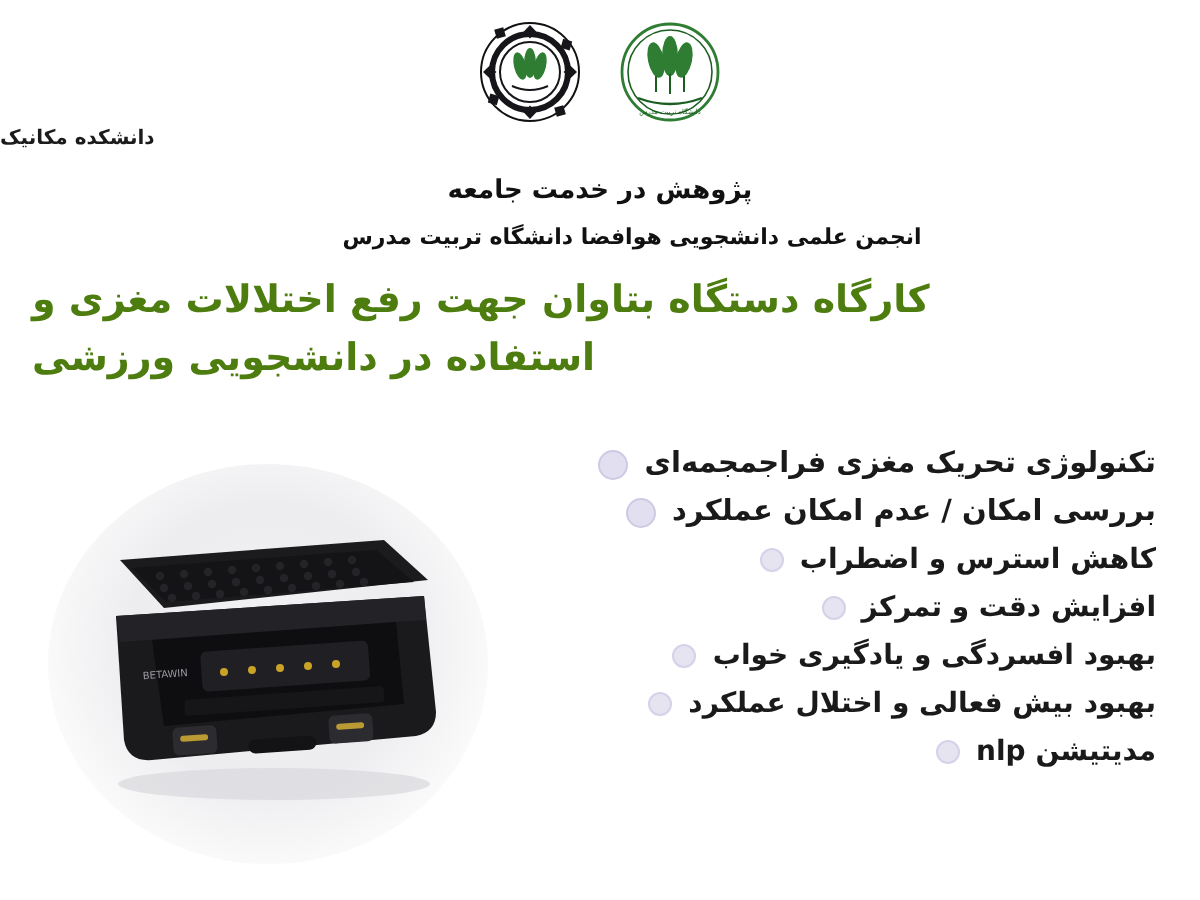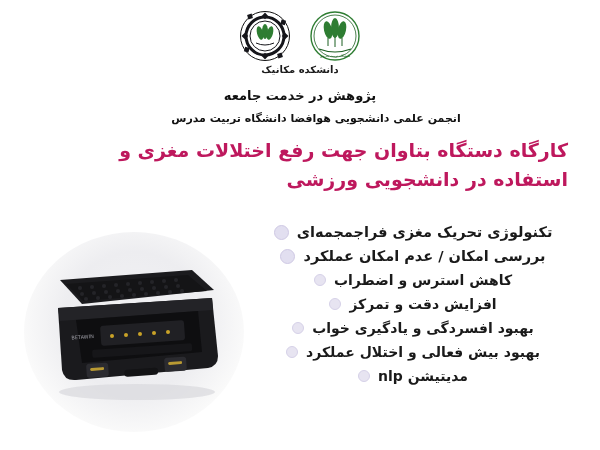--- a/index.html
+++ b/index.html
@@ -41,21 +41,21 @@
     height: 52px;
     position: relative;
   }
   .logo svg { display: block; }
 
   .faculty-name {
     position: absolute;
     top: 64px;
     left: 0;
     width: 600px;
-    text-align: center;
+    text-align: left;
     font-size: 10px;
     color: #1b1b1b;
     font-weight: bold;
     letter-spacing: 0;
   }
 
   
   .slogan {
     position: absolute;
     top: 88px;
@@ -75,25 +75,25 @@
     font-size: 11px;
     font-weight: bold;
     color: #111111;
     margin-left: 16px;
   }
   .title {
     position: absolute;
     top: 136px;
     left: 0;
     width: 584px;
-    text-align: right;
+    text-align: left;
     font-size: 19px;
     line-height: 29px;
     font-weight: bold;
-    color: #be185d;
+    color: #4d7c0f;
     padding: 0 16px;
     box-sizing: border-box;
   }
   .title .line2 {
     display: block;
   }
 
   
   .content {
     position: absolute;
@@ -102,21 +102,21 @@
     width: 600px;
     height: 228px;
   }
   .bullets {
     position: absolute;
     top: 6px;
     right: 22px;
     width: 330px;
     display: flex;
     flex-direction: column;
-    align-items: center;
+    align-items: flex-start;
     gap: 8px;
   }
   .bullet {
     display: flex;
     flex-direction: row;
     align-items: center;
     gap: 8px;
     white-space: nowrap;
   }
   .bullet .txt {

